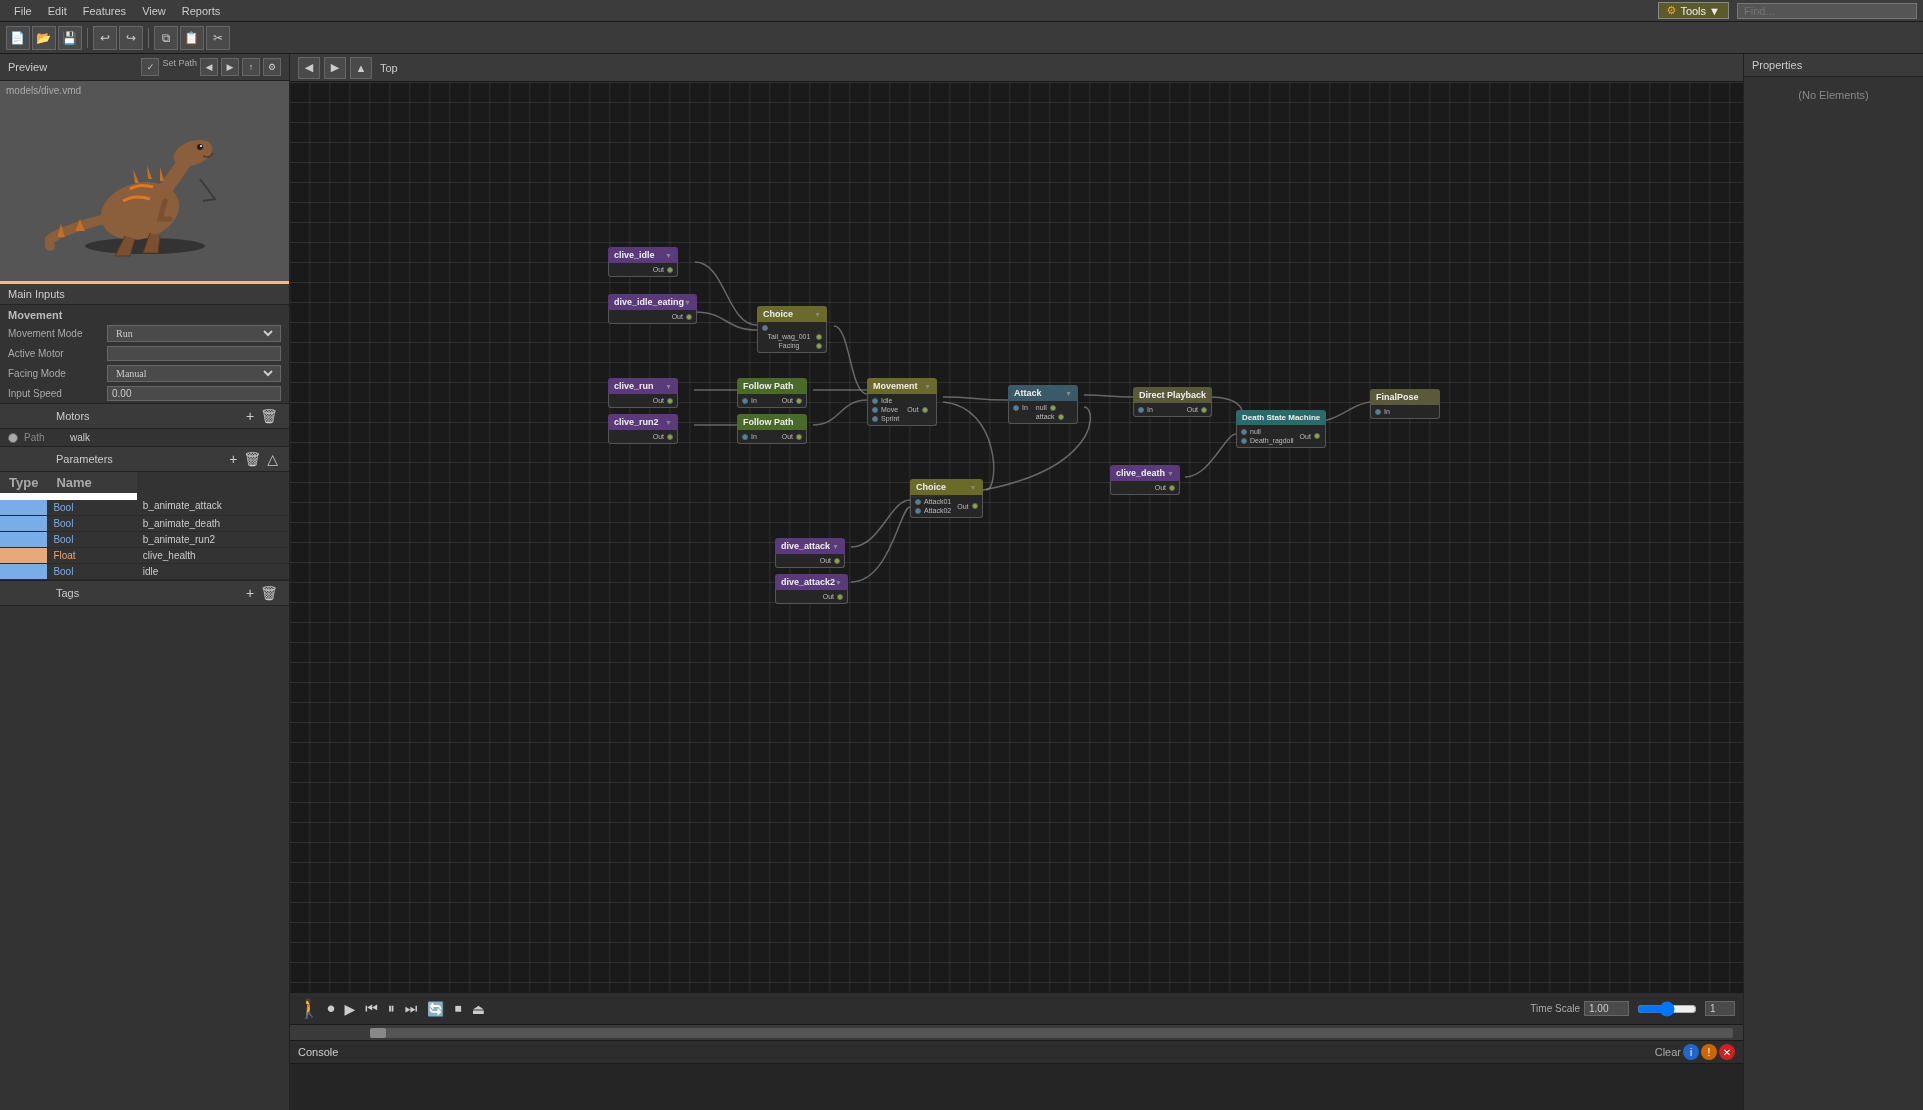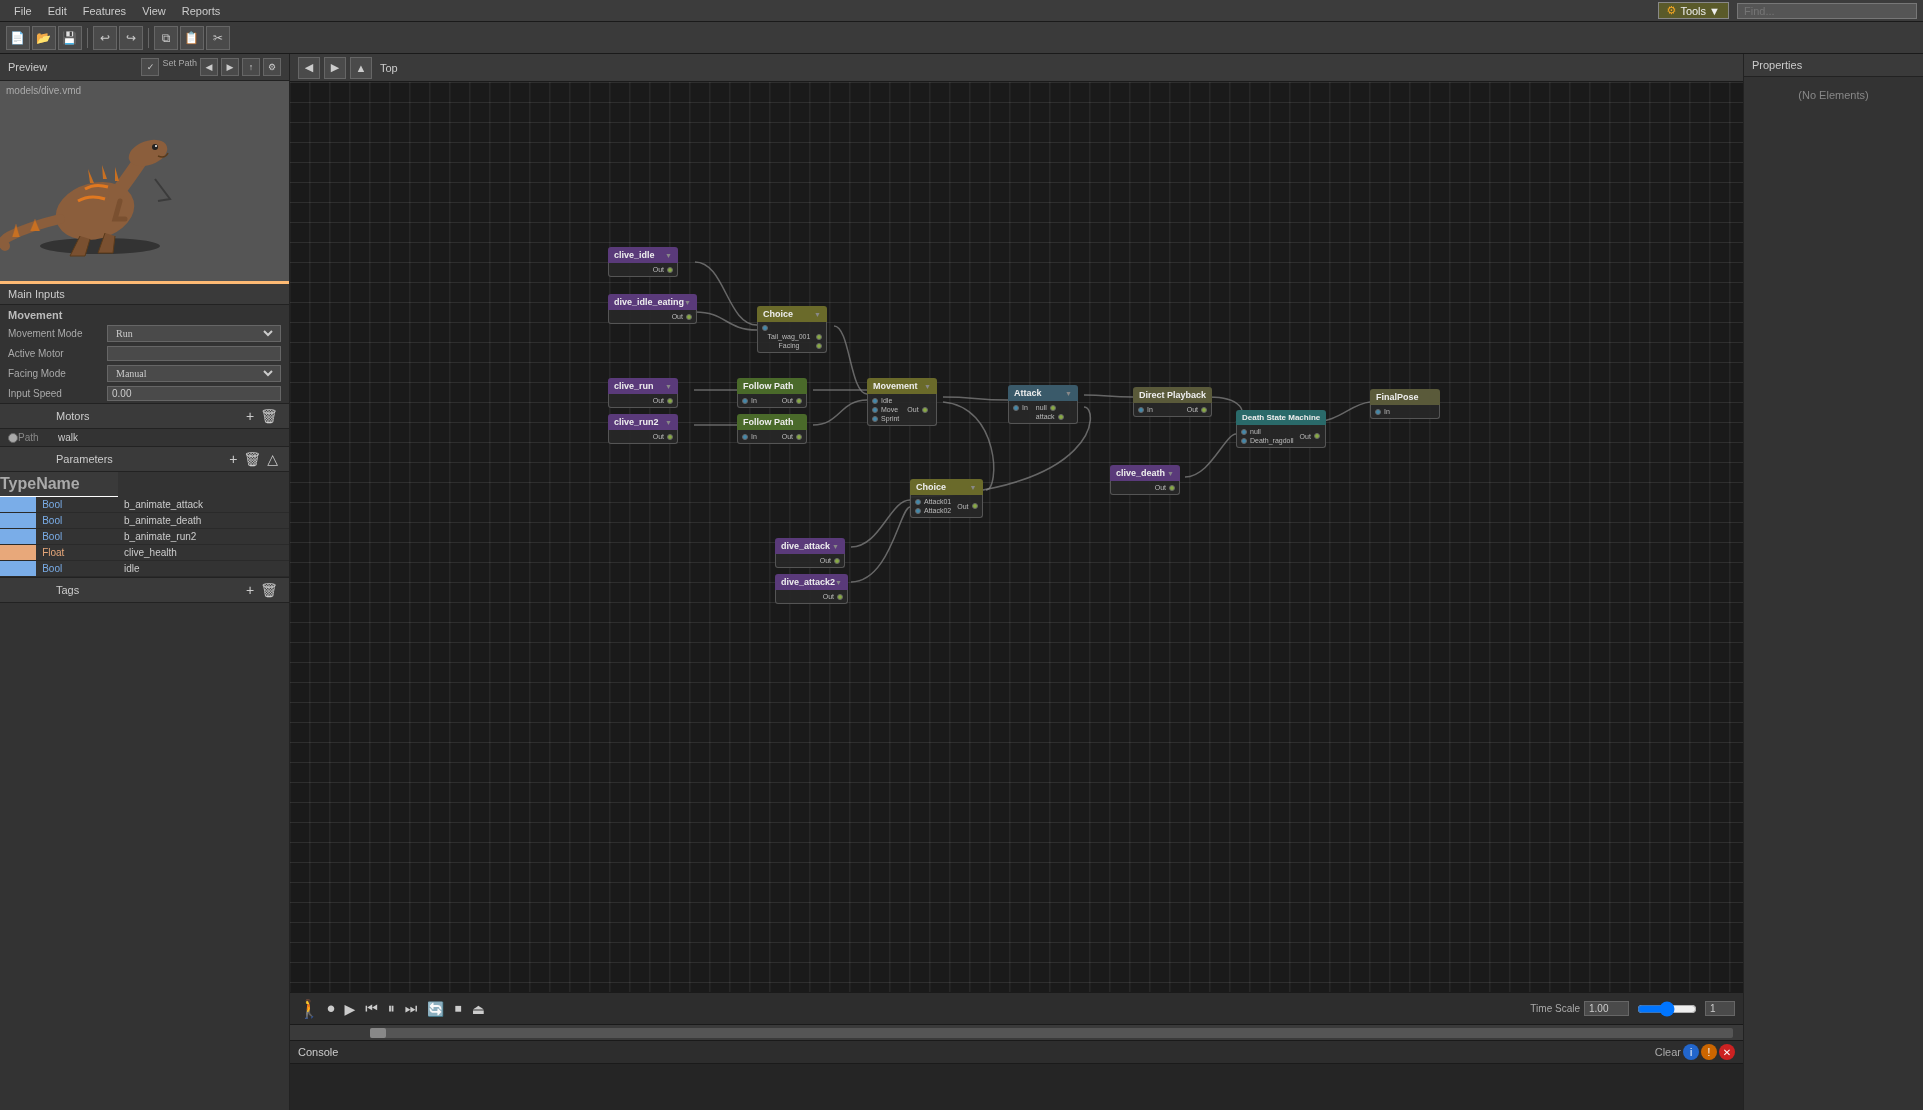--- a/index.html
+++ b/index.html
@@ -108,21 +108,21 @@
       border-bottom: 1px solid #222;
       display: flex;
       align-items: center;
       justify-content: space-between;
     }
     #preview-area {
       background: #555;
       height: 200px;
       display: flex;
       align-items: center;
-      justify-content: flex-start;
+      justify-content: center;
       position: relative;
       overflow: hidden;
     }
     #preview-filename {
       position: absolute;
       top: 4px;
       left: 6px;
       font-size: 10px;
       color: #aaa;
     }
@@ -202,20 +202,21 @@
       border: none;
       color: #ccc;
       cursor: pointer;
       font-size: 14px;
       padding: 0 3px;
     }
     .motor-row {
       display: flex;
       align-items: center;
       padding: 3px 8px;
+      gap: 6px;
     }
     .motor-dot {
       width: 10px;
       height: 10px;
       border-radius: 50%;
       background: #aaa;
       border: 1px solid #666;
       flex-shrink: 0;
     }
     .motor-path-label {
@@ -233,24 +234,24 @@
     #parameters-section {
       border-bottom: 1px solid #222;
     }
     .param-table {
       width: 100%;
       border-collapse: collapse;
     }
     .param-table th {
       background: #3a3a3a;
       color: #aaa;
-      font-size: 16px;
-      padding: 3px 0;
+      font-size: 13px;
+      padding: 3px 9px;
       text-align: left;
-      border-bottom: 1px solid #ffffff;
+      border-bottom: 7px solid #ffffff;
     }
     .param-table td {
       padding: 2px 6px;
       font-size: 10px;
       border-bottom: 1px solid #2a2a2a;
     }
     .param-type-bool { color: #7aade8; }
     .param-type-float { color: #e8a87a; }
     .param-name { color: #ccc; }
 

